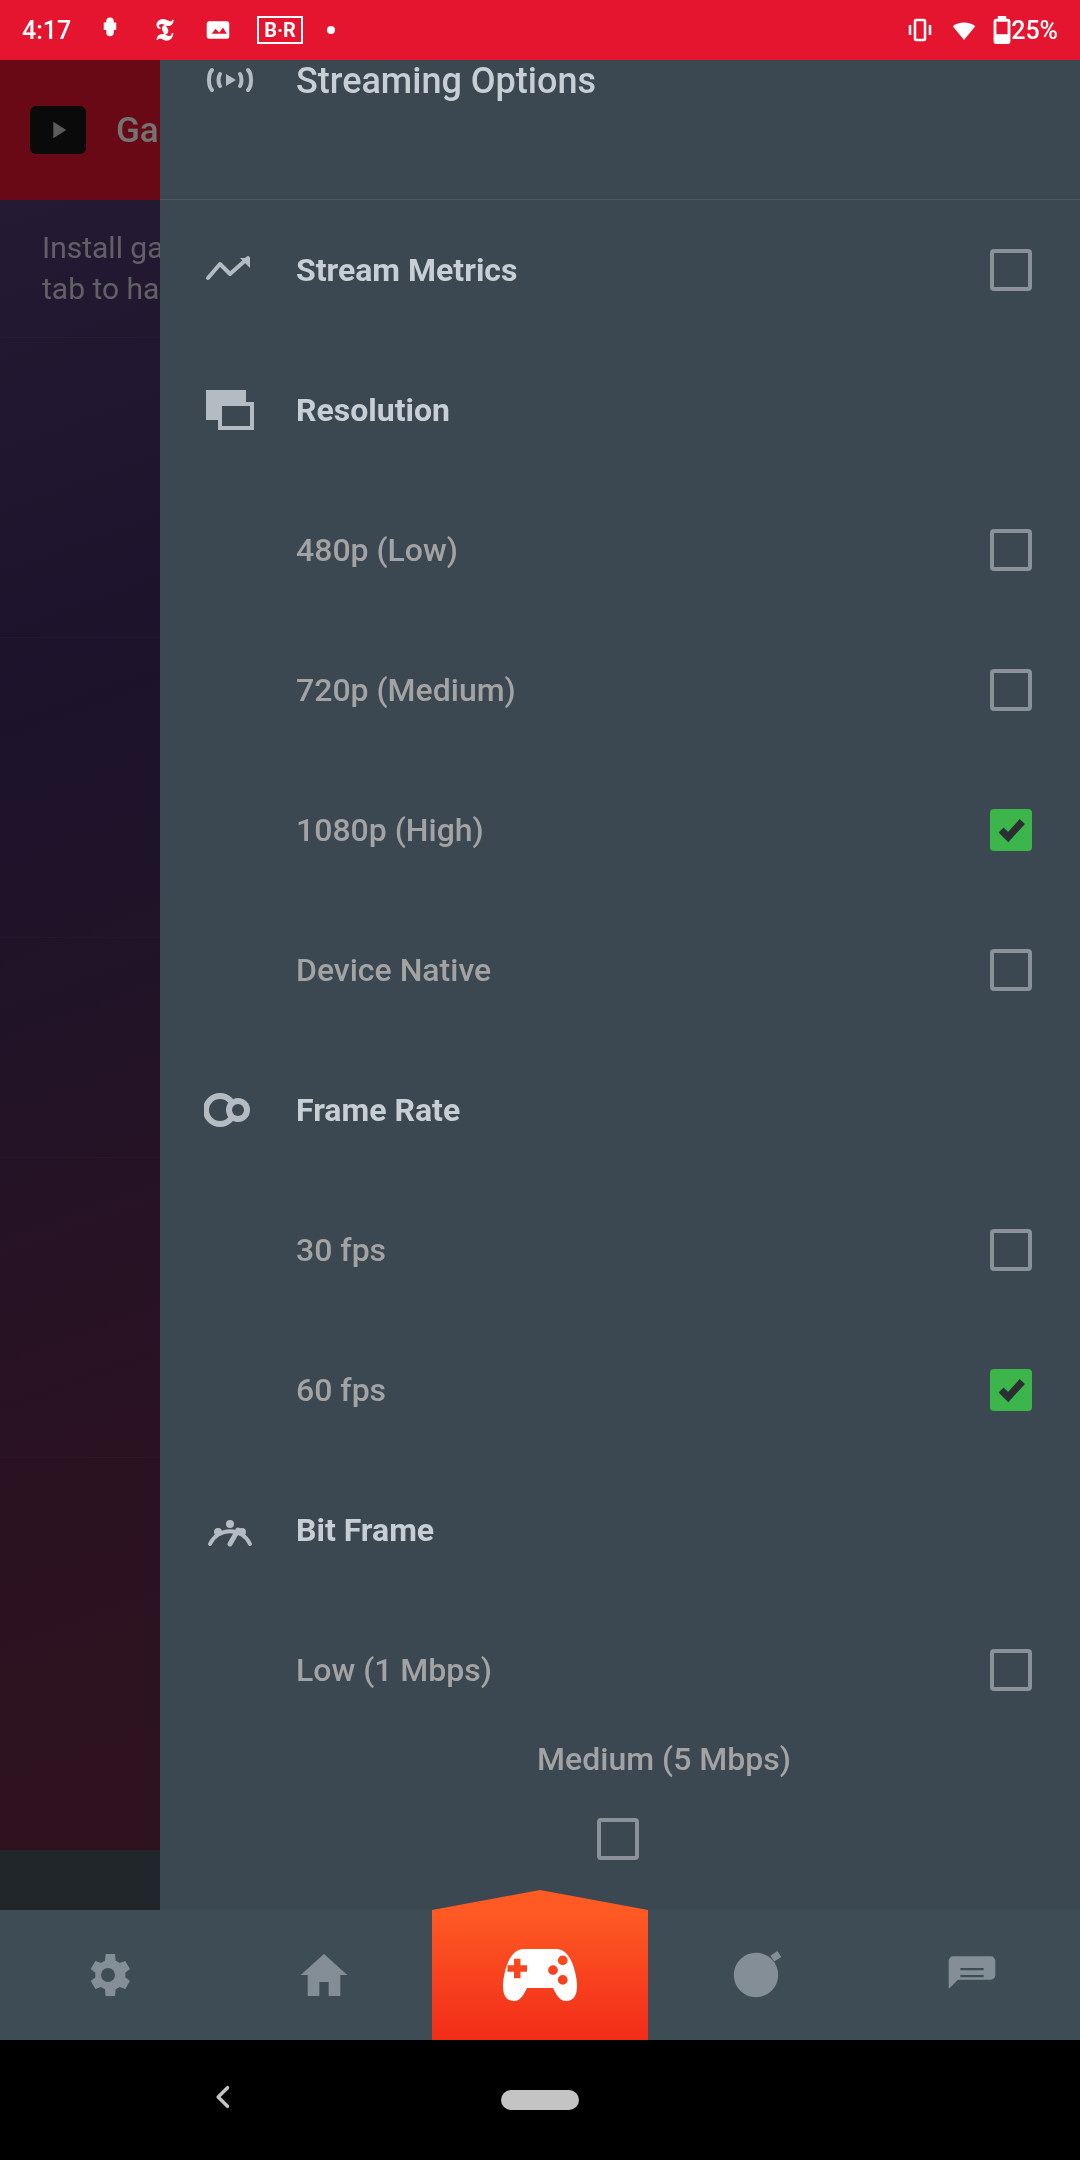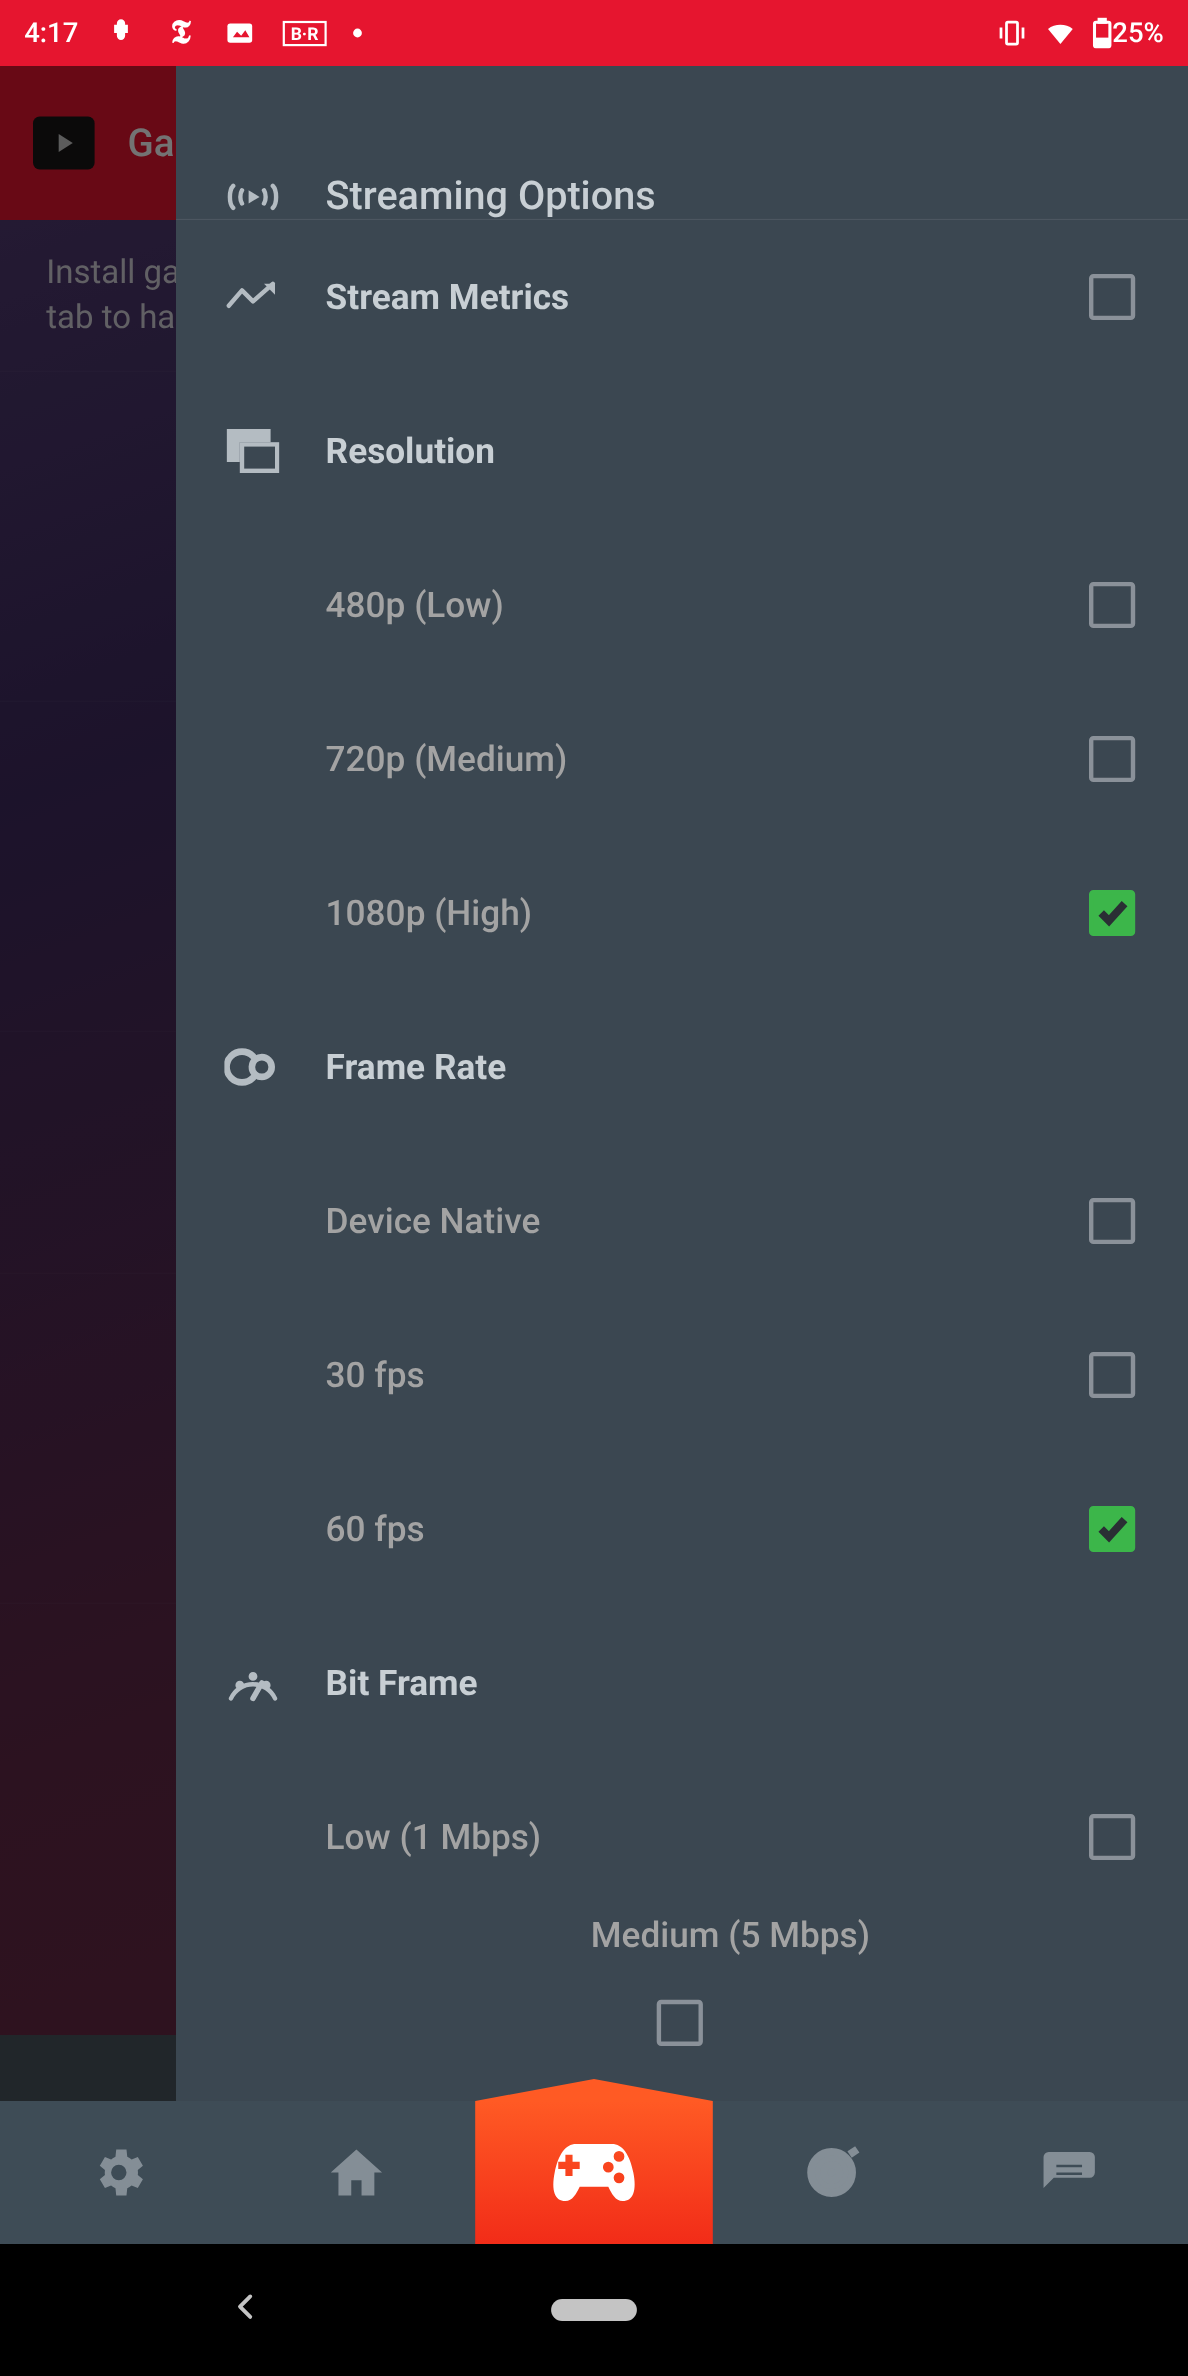--- a/index.html
+++ b/index.html
@@ -20,21 +20,21 @@
     padding: 0 22px;
     color: #fff;
     font-size: 25px;
     font-weight: 500;
   }
   .status-left { display: flex; align-items: center; gap: 24px; }
   .status-right { display: flex; align-items: center; gap: 14px; }
   .status-battery { display: flex; align-items: center; gap: 0; }
   .icon-small { width: 30px; height: 30px; display: inline-flex; align-items: center; justify-content: center; }
   .dot { width: 8px; height: 8px; background: #fff; border-radius: 50%; }
-  .br-badge { border: 2px solid #fff; padding: 0 5px; font-size: 16px; font-weight: 700; }
+  .br-badge { border: 2px solid #fff; padding: 0 5px; font-size: 20px; font-weight: 700; }
 
   .main-bg {
     position: absolute;
     top: 60px;
     left: 0;
     width: 1080px;
     height: 1850px;
     background: linear-gradient(160deg, #553e76 0%, #3f2b60 30%, #632847 70%, #6d2844 100%);
   }
   .main-header {
@@ -101,21 +101,21 @@
     top: 60px;
     left: 160px;
     width: 920px;
     height: 1850px;
     background: #3b4751;
     overflow: hidden;
   }
   .drawer-content { padding: 0; }
   .drawer-header {
     display: flex;
-    align-items: flex-end;
+    align-items: flex-start;
     height: 140px;
     padding: 0 44px;
     gap: 40px;
     border-bottom: 1px solid #4c5660;
   }
   .drawer-header .hicon { width: 52px; display: flex; justify-content: center; }
   .drawer-header-title { color: #c8cfd4; font-size: 36px; font-weight: 500; }
   .row {
     display: flex;
     align-items: center;
@@ -335,36 +335,36 @@
     <div class="row sub">
       <div class="label-wrap">
           <div class="sub-label" style="padding-left:92px;">1080p (High)</div>
         </div>
       <div class="checkbox checked">
           <svg viewBox="0 0 24 24">
             <path d="M5 12l5 5L20 6"></path>
           </svg>
         </div>
     </div>
+    <div class="row sub">
+      <div class="label-wrap">
+          <div class="sub-label" style="padding-left:92px;">Device Native</div>
+        </div>
+      <div class="checkbox"></div>
+    </div>
+
     <div class="row">
       <div class="ricon">
         <svg width="52" height="36" viewBox="0 0 52 36" fill="#b4bcc2">
             <ellipse cx="16" cy="18" rx="14" ry="14" fill="none" stroke="#b4bcc2" stroke-width="6"></ellipse>
             <circle cx="34" cy="18" r="12" fill="#b4bcc2"></circle>
             <circle cx="34" cy="18" r="6" fill="#3b4751"></circle>
           </svg>
       </div>
       <div class="label">Frame Rate</div>
-    </div>
-
-    <div class="row sub">
-      <div class="label-wrap">
-          <div class="sub-label" style="padding-left:92px;">Device Native</div>
-        </div>
-      <div class="checkbox"></div>
     </div>
     <div class="row sub">
       <div class="label-wrap">
           <div class="sub-label" style="padding-left:92px;">30 fps</div>
         </div>
       <div class="checkbox"></div>
     </div>
     <div class="row sub">
       <div class="label-wrap">
           <div class="sub-label" style="padding-left:92px;">60 fps</div>

